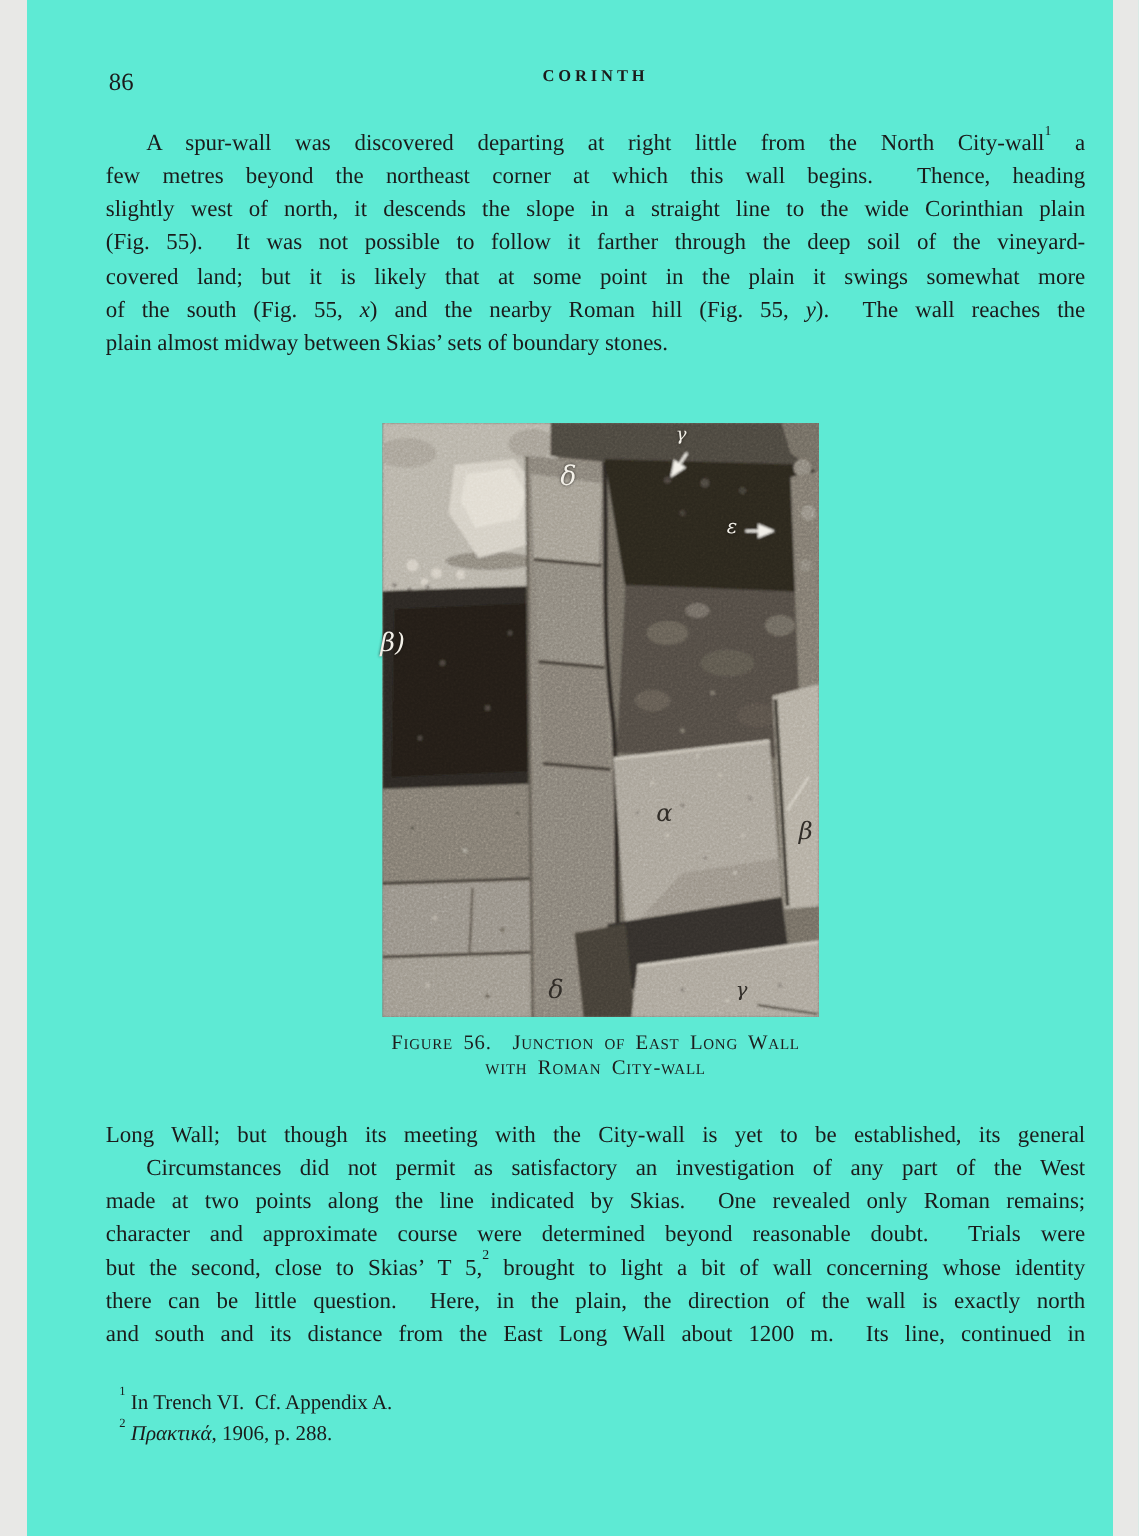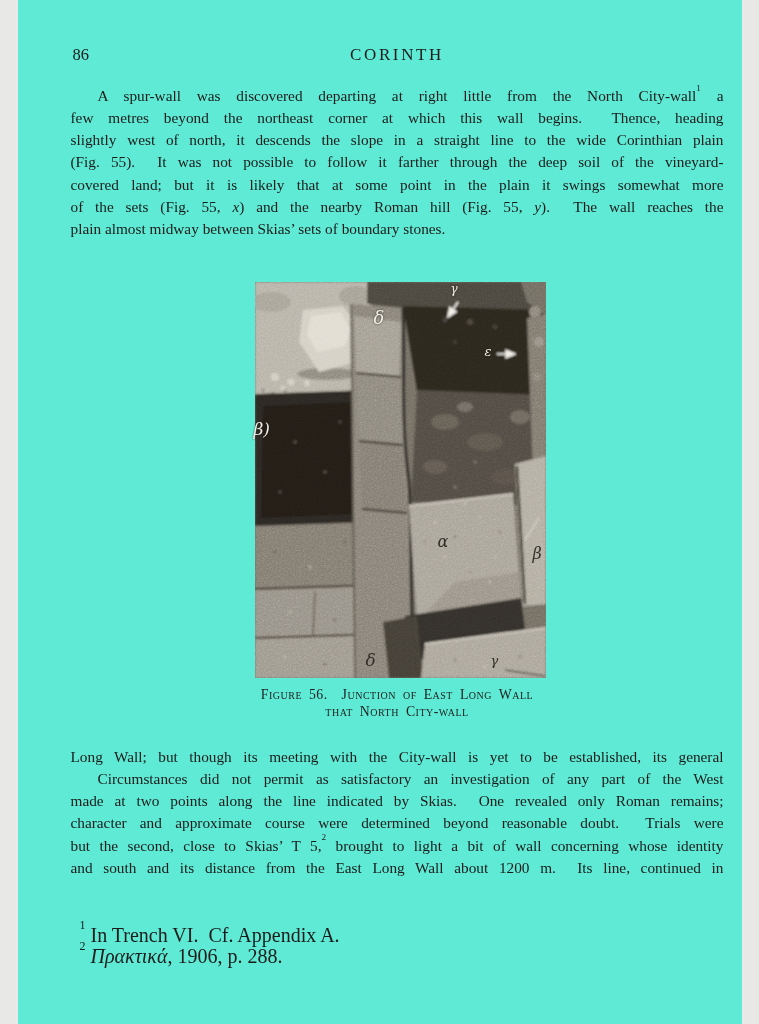--- a/index.html
+++ b/index.html
@@ -5,21 +5,21 @@
   html,body{margin:0;padding:0;background:#e8e8e6;}
   .page{
     position:relative;width:724px;height:1024px;margin:0 auto;
     background:#5eead4;overflow:hidden;
     font-family:"Liberation Serif","DejaVu Serif",serif;
     color:#1b1b1b;
   }
   .pagenum{position:absolute;left:55px;top:45px;font-size:16.5px;}
   .running-title{
     position:absolute;left:53px;top:45px;width:653px;text-align:center;
-    font-size:17px;letter-spacing:2.6px;
+    font-size:11px;letter-spacing:2.6px;font-weight:bold;
   }
   .para{position:absolute;left:53px;width:653px;font-size:15.3px;}
   .p1{top:85px;}
   .p2{top:746px;}
   .tline{
     height:22.15px;line-height:22.15px;white-space:nowrap;
     text-align:justify;text-align-last:justify;
   }
   .tline.indent{text-indent:27px;}
   .end-left .tline:last-child{text-align-last:left;}
@@ -33,38 +33,38 @@
     position:absolute;font-family:"DejaVu Serif","Liberation Serif",serif;
     font-style:italic;line-height:1;pointer-events:none;
   }
   .plabel.light{color:#f2efe7;text-shadow:0 0 2px rgba(20,18,14,.85);}
   .plabel.dark{color:#312d28;}
   .caption{
     position:absolute;left:53px;top:687px;width:653px;text-align:center;
     font-variant:small-caps;font-size:13.8px;line-height:16.5px;
     letter-spacing:.5px;word-spacing:3px;color:#1e1e1e;
   }
-  .footnotes{position:absolute;left:62px;top:925px;width:640px;font-size:20px;}
+  .footnotes{position:absolute;left:62px;top:925px;width:640px;font-size:14px;}
   .footnotes .tline{height:21.3px;line-height:21.3px;text-align:left;text-align-last:left;}
 </style>
 </head>
 <body>
 
 <div class="page">
 
   <span class="pagenum">86</span>
   <div class="running-title">CORINTH</div>
 
   <div class="para p1 end-left">
       <div class="tline indent"><span>A spur-wall was discovered departing at right little from the North City-wall</span><sup>1</sup><span> a</span></div>
       <div class="tline"><span>few metres beyond the northeast corner at which this wall begins.&nbsp; Thence, heading</span></div>
       <div class="tline"><span>slightly west of north, it descends the slope in a straight line to the wide Corinthian plain</span></div>
       <div class="tline"><span>(Fig. 55).&nbsp; It was not possible to follow it farther through the deep soil of the vineyard-</span></div>
       <div class="tline"><span>covered land; but it is likely that at some point in the plain it swings somewhat more</span></div>
-      <div class="tline"><span>of the sets (Fig. 55, </span><i>x</i><span>) and the nearby Roman hill (Fig. 55, </span><i>y</i><span>).&nbsp; The wall reaches the</span></div>
+      <div class="tline"><span>of the south (Fig. 55, </span><i>x</i><span>) and the nearby Roman hill (Fig. 55, </span><i>y</i><span>).&nbsp; The wall reaches the</span></div>
       <div class="tline"><span>plain almost midway between Skias’ sets of boundary stones.</span></div>
     </div>
 
   <figure class="photo" style="margin:0;">
     <svg width="291" height="396" viewBox="0 0 291 396" aria-hidden="true">
       <defs>
         <filter id="soften">
             <feGaussianBlur stdDeviation="0.8"></feGaussianBlur>
           </filter>
         <filter id="grain" x="0" y="0" width="100%" height="100%">
@@ -190,29 +190,30 @@
         <span class="plabel light" style="left: -1px; top: 139px; font-size: 17px;">β)</span>
         <span class="plabel dark" style="left: 183px; top: 252px; font-size: 16px;">α</span>
         <span class="plabel dark" style="left: 278px; top: 264px; font-size: 16px;">β</span>
         <span class="plabel dark" style="left: 111px; top: 370px; font-size: 17px;">δ</span>
         <span class="plabel dark" style="left: 236px; top: 372px; font-size: 13px;">γ</span>
       </div>
   </figure>
 
   <div class="caption">
     <div>Figure 56.&nbsp; Junction of East Long Wall</div>
-    <div>that North City-wall</div>
+    <div>with Roman City-wall</div>
   </div>
 
   <div class="para p2">
       <div class="tline"><span>Long Wall; but though its meeting with the City-wall is yet to be established, its general</span></div>
       <div class="tline indent"><span>Circumstances did not permit as satisfactory an investigation of any part of the West</span></div>
       <div class="tline"><span>made at two points along the line indicated by Skias.&nbsp; One revealed only Roman remains;</span></div>
       <div class="tline"><span>character and approximate course were determined beyond reasonable doubt.&nbsp; Trials were</span></div>
       <div class="tline"><span>but the second, close to Skias’ T 5,</span><sup>2</sup><span> brought to light a bit of wall concerning whose identity</span></div>
+      <div class="tline"><span>there can be little question.&nbsp; Here, in the plain, the direction of the wall is exactly north</span></div>
       <div class="tline"><span>and south and its distance from the East Long Wall about 1200 m.&nbsp; Its line, continued in</span></div>
     </div>
 
   <div class="footnotes">
       <div class="tline"><sup>1</sup><span> In Trench VI.&nbsp; Cf. Appendix A.</span></div>
       <div class="tline"><sup>2</sup><span> </span><i>Πρακτικά</i><span>, 1906, p. 288.</span></div>
     </div>
 
 </div>
 

